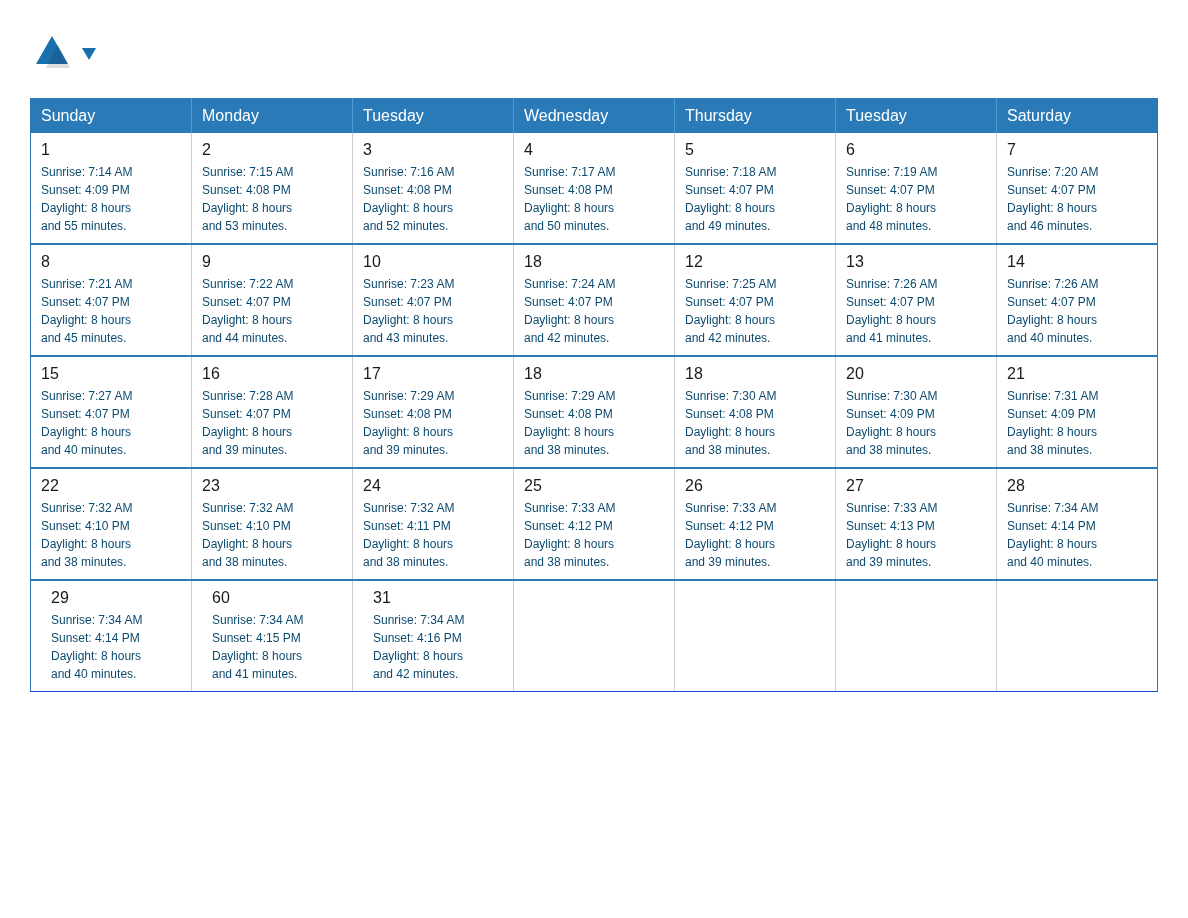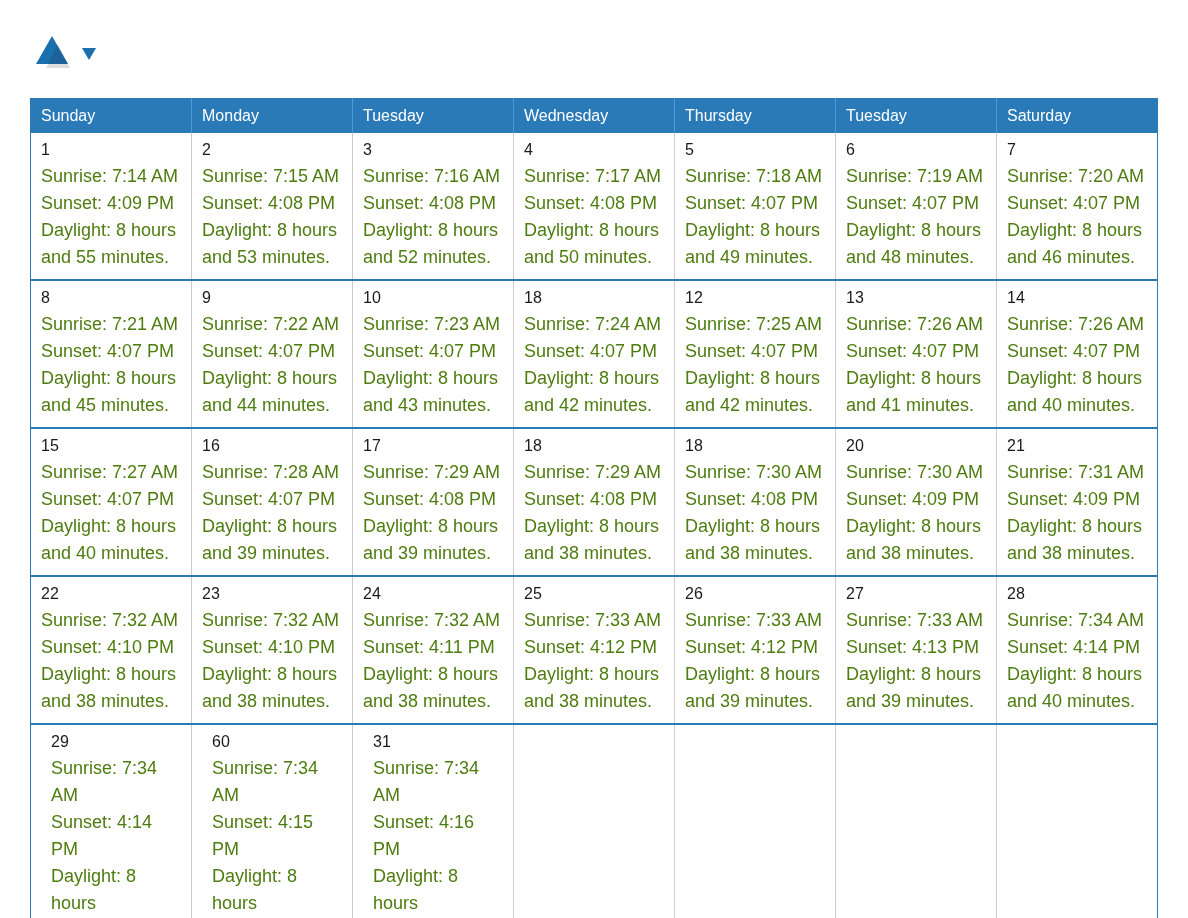--- a/index.html
+++ b/index.html
@@ -60,33 +60,33 @@
       border-bottom: 2px solid #2a7ab8;
       width: 14.28%;
       font-size: 13px;
       color: #333;
       min-height: 110px;
     }
     .calendar-table td:last-child {
       border-right: none;
     }
     .calendar-table tr:last-child td {
-      border-bottom: 3px solid #1d4ed8;
+      border-bottom: 1px solid #1d4ed8;
       padding-left: 20px;
     }
     .day-number {
       font-size: 16px;
       font-weight: normal;
       color: #1a1a1a;
       display: block;
       margin-bottom: 4px;
     }
     .day-info {
-      font-size: 18px;
-      color: #4d7c0f;
+      font-size: 12px;
+      color: #0c4a6e;
       line-height: 1.5;
     }
     .empty-cell {
       background: #fff;
     }
     
     .logo-container {
       display: flex;
       align-items: center;
     }

